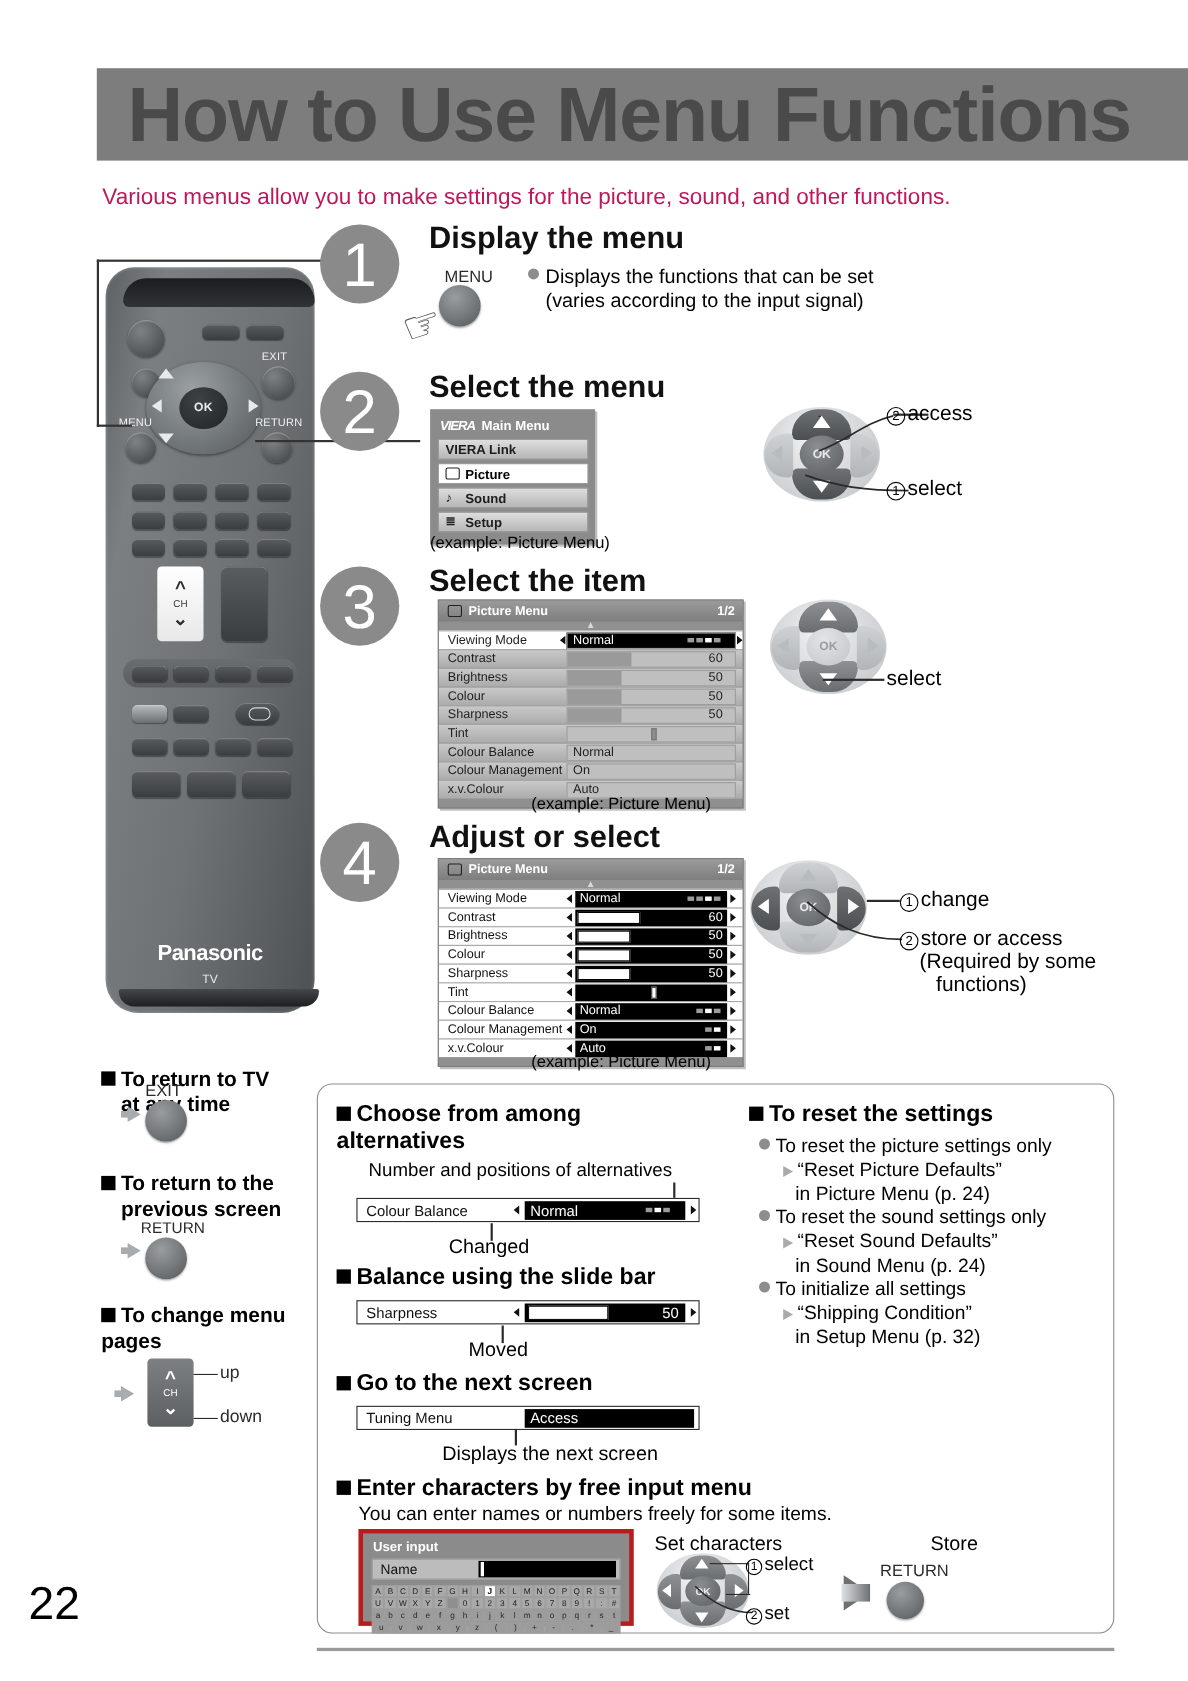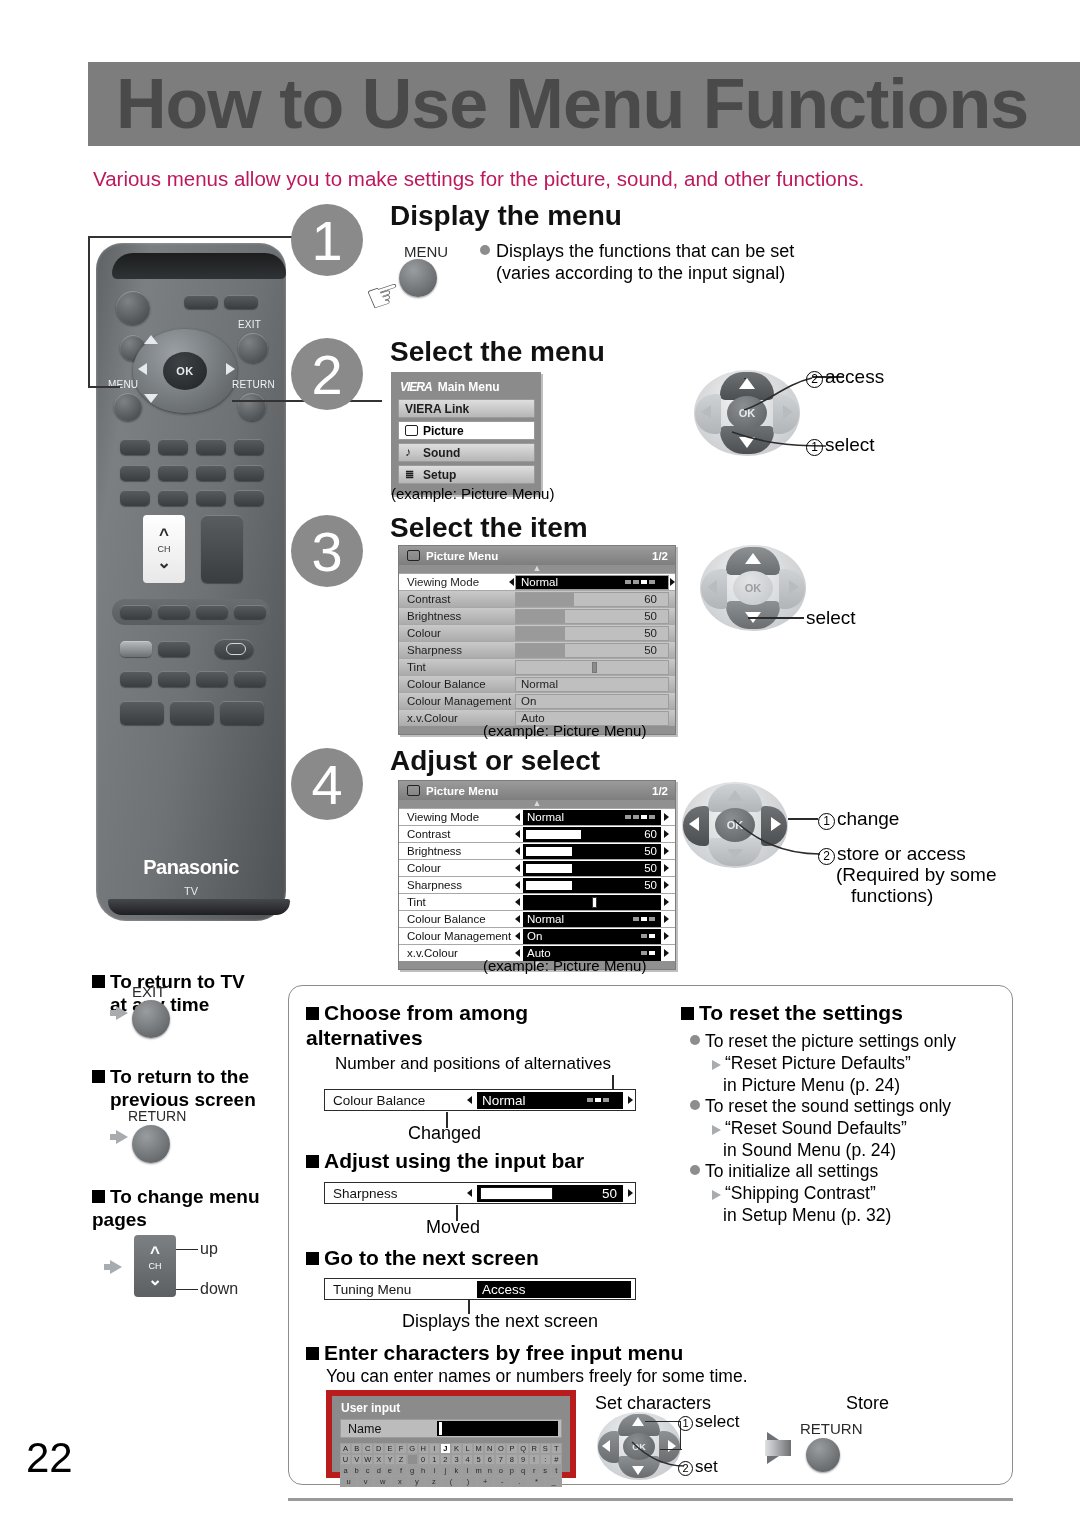--- a/index.html
+++ b/index.html
@@ -209,21 +209,21 @@
   .osdbar .vf span { color:#fff; font-size:13.5px; padding-left:5px; }
   .osdbar .vnum { position:absolute; right:6px; color:#fff; font-size:13.5px; }
   .slidefill { position:absolute; top:2px; bottom:2px; left:3px; background:#fff; border:1px solid #111; }
   .tickline { position:absolute; background:#2b2b2b; width:1.5px; }
   .bullet { display:inline-block; width:10px; height:10px; border-radius:50%; background:#8d8d8d; margin-right:5px; vertical-align:2px; }
   .smallarrow { display:inline-block; width:0;height:0;
                 border-top:5px solid transparent;border-bottom:5px solid transparent;border-left:9px solid #a9acaf;
                 margin-right:4px; vertical-align:-1px; }
 
   
-  .uip { position:absolute; background:#8b8b8b; border:6px solid #b91c1c; }
+  .uip { position:absolute; background:#8b8b8b; border:4px solid #b91c1c; }
   .uip-t { color:#fff; font-size:12px; font-weight:bold; padding:5px 0 4px 9px; }
   .uip-name { margin:0 8px 5px 8px; height:19px; background:#bcbcbc; border:1px solid #9c9c9c;
               display:flex; align-items:center; }
   .uip-name .lab { font-size:12.5px; color:#101010; padding-left:7px; width:96px; }
   .uip-name .fld { flex:1; background:#000; height:15px; margin-right:3px; position:relative; }
   .uip-name .cur { position:absolute; left:2px; top:1px; bottom:1px; width:3px; background:#fff; }
   .kbd { margin:0 8px 8px 8px; }
   .kbd .row { display:flex; }
   .kbd .k { width:17.6px; height:11px; border:.5px solid #9e9e9e;
             font-size:7.5px; line-height:10px; text-align:center; color:#2a2a2a;
@@ -697,21 +697,21 @@
           <i class="on"></i>
           <i></i>
         </div>
     </div>
     <div class="arr-r" style="right:2px;"></div>
   </div>
   <div class="tickline" style="left:446px;top:1112px;height:16px;"></div>
   <div class="btext" style="left:408px;top:1122px;font-size:18px;">Changed</div>
 
   <div class="bh" style="left:306px;top:1148px;width:360px;">
-    <span class="sq"></span><span>Adjust using the input bar</span>
+    <span class="sq"></span><span>Balance using the slide bar</span>
   </div>
   <div class="osdbar" style="left:324px;top:1182px;width:312px;">
     <span class="nm">Sharpness</span>
     <div class="arr-l" style="left:142px;"></div>
     <div class="vf" style="left:152px;right:12px;">
       <div class="slidefill" style="width:50%;"></div>
       <div class="vnum">50</div>
     </div>
     <div class="arr-r" style="right:2px;"></div>
   </div>
@@ -726,21 +726,21 @@
     <div class="vf" style="left:152px;right:4px;">
       <span>Access</span>
     </div>
   </div>
   <div class="tickline" style="left:468px;top:1300px;height:14px;"></div>
   <div class="btext" style="left:402px;top:1310px;font-size:18px;">Displays the next screen</div>
 
   <div class="bh" style="left:306px;top:1340px;width:460px;">
     <span class="sq"></span><span>Enter characters by free input menu</span>
   </div>
-  <div class="btext" style="left:326px;top:1365px;font-size:17.5px;">You can enter names or numbers freely for some time.</div>
+  <div class="btext" style="left:326px;top:1365px;font-size:17.5px;">You can enter names or numbers freely for some items.</div>
 
   <div class="uip" style="left:326px;top:1390px;width:250px;height:88px;">
     <div class="uip-t">User input</div>
     <div class="uip-name">
       <span class="lab">Name</span>
       <span class="fld">
           <span class="cur"></span>
         </span>
     </div>
     <div class="kbd" id="kbd">
@@ -858,18 +858,18 @@
   <div class="btext" style="left:806px;top:1392px;font-size:18px;margin-left:40px;">Store</div>
   <div class="keylabel" style="left:800px;top:1420px;font-size:15px;">RETURN</div>
   <div class="keycap" style="left:806px;top:1438px;width:34px;height:34px;"></div>
 
   <div class="bh" style="left:681px;top:1000px;width:320px;">
     <span class="sq"></span><span>To reset the settings</span>
   </div>
   <div id="reset-list">
       <div class="btext" style="left:690px;top:1030px;width:320px;"><span class="bullet"></span><span>To reset the picture settings only</span><br><span style="margin-left:22px;"><span class="smallarrow"></span><span>“Reset Picture Defaults”</span></span><br><span style="margin-left:33px;">in Picture Menu (p. 24)</span></div>
       <div class="btext" style="left:690px;top:1095px;width:320px;"><span class="bullet"></span><span>To reset the sound settings only</span><br><span style="margin-left:22px;text-align:center;"><span class="smallarrow"></span><span>“Reset Sound Defaults”</span></span><br><span style="margin-left:33px;">in Sound Menu (p. 24)</span></div>
-      <div class="btext" style="left:690px;top:1160px;width:320px;"><span class="bullet"></span><span>To initialize all settings</span><br><span style="margin-left:22px;"><span class="smallarrow"></span><span>“Shipping Contrast”</span></span><br><span style="margin-left:33px;">in Setup Menu (p. 32)</span></div>
+      <div class="btext" style="left:690px;top:1160px;width:320px;"><span class="bullet"></span><span>To initialize all settings</span><br><span style="margin-left:22px;"><span class="smallarrow"></span><span>“Shipping Condition”</span></span><br><span style="margin-left:33px;">in Setup Menu (p. 32)</span></div>
     </div>
 
   <div class="hr-bottom"></div>
   <div class="pagenum">22</div>
 </div>
 
 </body></html>

